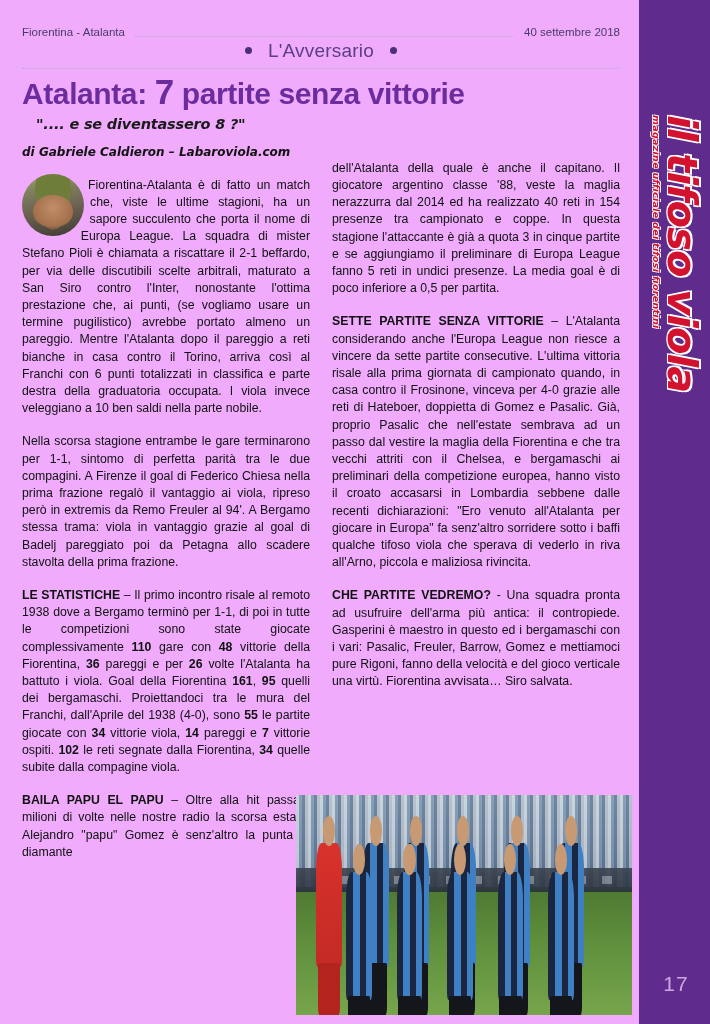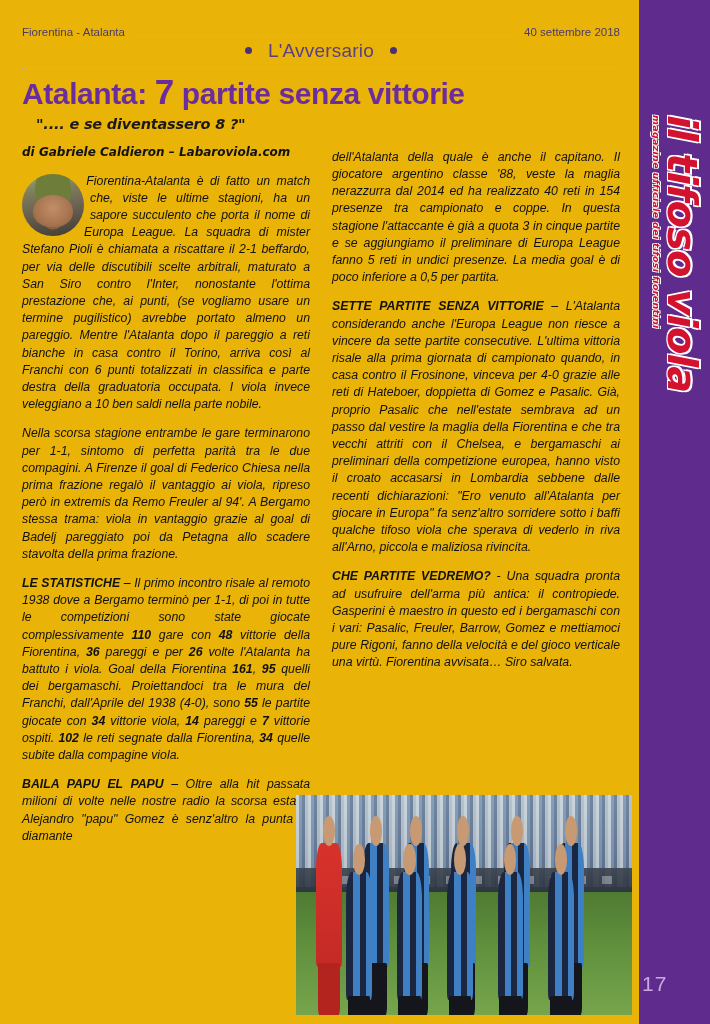--- a/index.html
+++ b/index.html
@@ -6,21 +6,21 @@
   html, body {
     margin: 0; padding: 0;
     width: 710px; height: 1024px;
     background: #ffffff;
     font-family: "Liberation Sans", sans-serif;
     overflow: hidden;
   }
   #page {
     position: relative;
     width: 710px; height: 1024px;
-    background: #eab308;
+    background: #f0abfc;
   }
 
   
   .sidebar {
     position: absolute;
     top: 0; right: 0;
     width: 68px; height: 1024px;
     background: #5f2b8c;
   }
   .sidebar-logo {
@@ -65,20 +65,21 @@
     text-shadow:
       -0.7px -0.7px 0 #ffffff,
        0.7px -0.7px 0 #ffffff,
       -0.7px  0.7px 0 #ffffff,
        0.7px  0.7px 0 #ffffff;
   }
   .page-number {
     position: absolute;
     bottom: 28px;
     left: 0; right: 0;
+    text-align: center;
     color: #c9a8e0;
     font-size: 21px;
     font-family: "Liberation Sans", sans-serif;
     letter-spacing: 1px;
   }
 
   
   .sidebar-edge {
     position: absolute;
     top: 0; right: 68px;
@@ -183,21 +184,21 @@
     hyphens: auto;
   }
   .byline {
     font-family: "DejaVu Sans", sans-serif;
     font-style: italic;
     font-weight: bold;
     font-size: 12px;
     color: #111;
     margin-bottom: 12px;
   }
-  .col p { margin: 5px 0 12px 0; font-style: italic; }
+  .col p { margin: 16px 0 12px 0; }
   .col p.tight { margin-bottom: 0; }
   .sec-head { font-weight: bold; }
   b { font-weight: bold; }
 
   
   .avatar {
     float: left;
     width: 62px; height: 62px;
     border-radius: 50%;
     margin: 1px 7px 2px 0;

